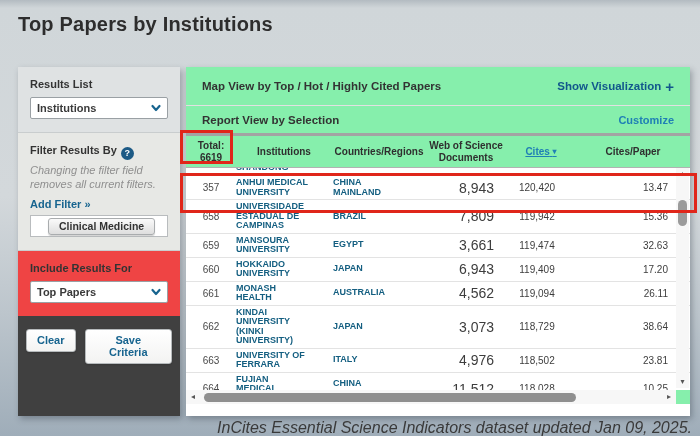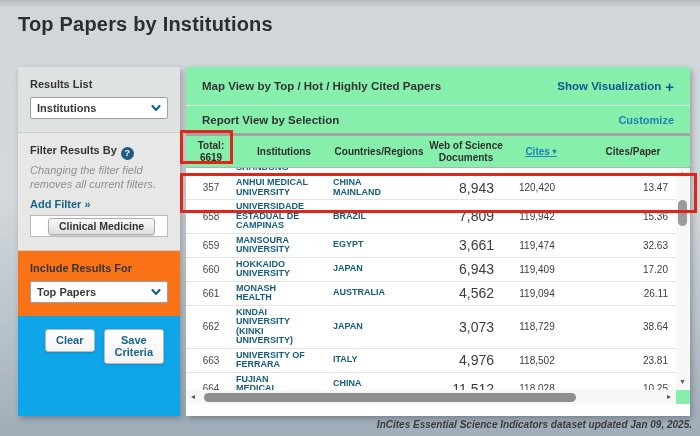--- a/index.html
+++ b/index.html
@@ -10,22 +10,22 @@
     background:linear-gradient(180deg,#b3bbc1 0px,#d0d6d9 8px,#d3d8db 45%,#bcc5cc 72%,#9fadb9 100%);
   }
   .page-title { position:absolute; left:18px; top:13px; font-size:20px; font-weight:bold; color:#2d2d2d; letter-spacing:.2px; }
 
   
   .sidebar { position:absolute; left:18px; top:67px; width:162px; height:349px;
     background:#f0f1ee; box-shadow:2px 3px 6px rgba(40,50,60,.35); display:flex; flex-direction:column; }
   .side-sec { padding:11px 12px 13px; }
   .sec-results { background:#dfe2e3; }
   .sec-filter { background:#e7e8e5; border-top:1px solid #c9cdce; }
-  .sec-include { background:#f97316; border-top:1px solid #c9cdce; }
-  .sec-buttons { background:#0ea5e9; flex:1; display:flex; gap:9px; align-items:flex-start; padding:13px 27px; }
+  .sec-include { background:#ef4444; border-top:1px solid #c9cdce; }
+  .sec-buttons { background:#404040; flex:1; display:flex; gap:9px; align-items:flex-start; padding:13px 8px; }
   .side-label { font-size:11px; font-weight:bold; color:#333; margin-bottom:7px; }
   .select { height:22px; background:#fff; border:1px solid #9aa0a4; border-radius:2px;
     display:flex; align-items:center; justify-content:space-between; padding:0 6px; cursor:pointer; }
   .select .sel-text { font-size:11px; font-weight:bold; color:#3a3a3a; }
   .chev { width:10px; height:10px; }
   .q-badge { display:inline-flex; width:13px; height:13px; border-radius:50%; background:#1d5a85; color:#fff;
     font-size:9px; font-weight:bold; align-items:center; justify-content:center; vertical-align:-2px; margin-left:4px; }
   .note { font-size:11px; font-style:italic; color:#8f8f8f; line-height:1.3; margin:2px 0 7px; }
   .add-filter { font-size:11px; font-weight:bold; color:#17648f; margin-bottom:5px; cursor:pointer; }
   .chip-strip { background:#fff; border:1px solid #b9bcbe; height:22px; display:flex; align-items:center; padding-left:17px; }
@@ -78,21 +78,21 @@
   .hscroll { position:relative; height:14px; background:#f7f7f7; margin-right:14px; }
   .harrow { position:absolute; top:0; width:14px; height:14px; text-align:center; font-size:8px; color:#555; line-height:14px; cursor:pointer; }
   .hthumb { position:absolute; left:18px; top:2.5px; width:372px; height:9px; background:#8f8f8f; border-radius:5px; cursor:grab; }
   .table-footer-gap { flex:1; background:#fff; }
 
   
   .anno { position:absolute; border:3px solid #e0261a; background:transparent; pointer-events:none; }
   .anno-total { left:180px; top:130px; width:53px; height:34px; }
   .anno-row { left:180px; top:173px; width:517px; height:40px; }
 
-  .footer-note { position:absolute; right:8px; top:419px; font-size:10px; font-style:italic; font-weight:bold; color:#3a3a3a; }
+  .footer-note { position:absolute; right:8px; top:419px; font-size:16px; font-style:italic; font-weight:normal; color:#3a3a3a; }
 </style>
 </head>
 <body>
 
 <div class="page-title">Top Papers by Institutions</div>
 
 <div class="sidebar">
 
   <div class="side-sec sec-results">
     <div class="side-label">Results List</div>

